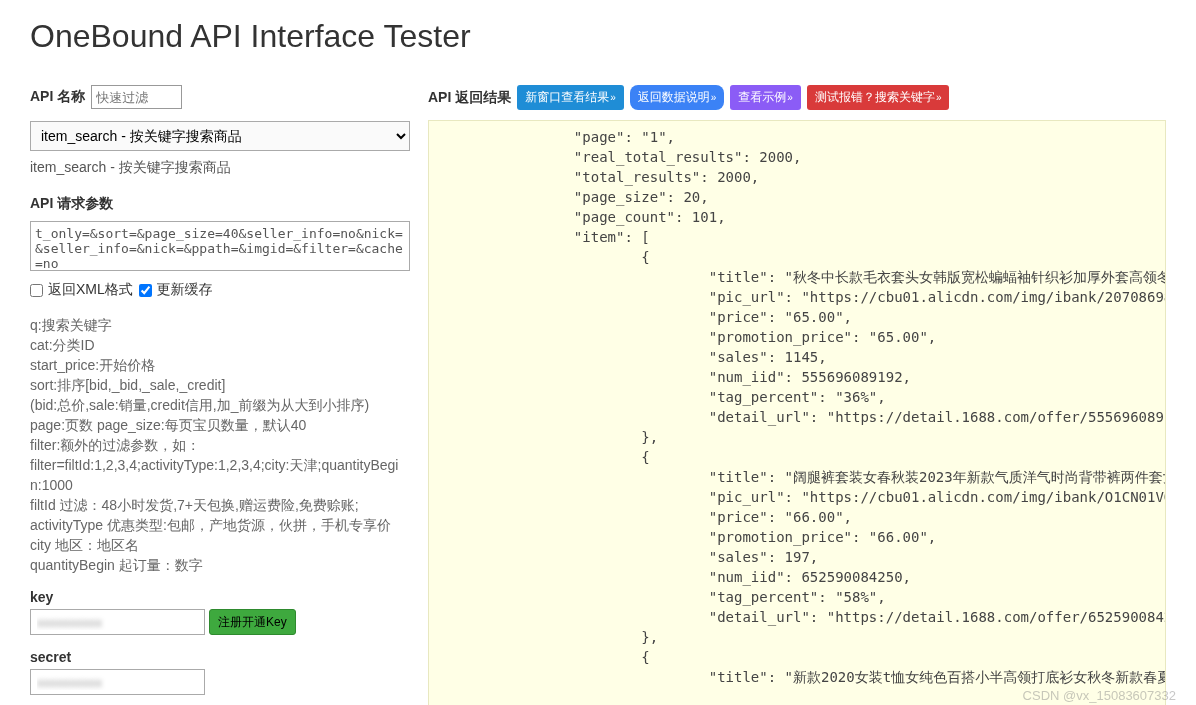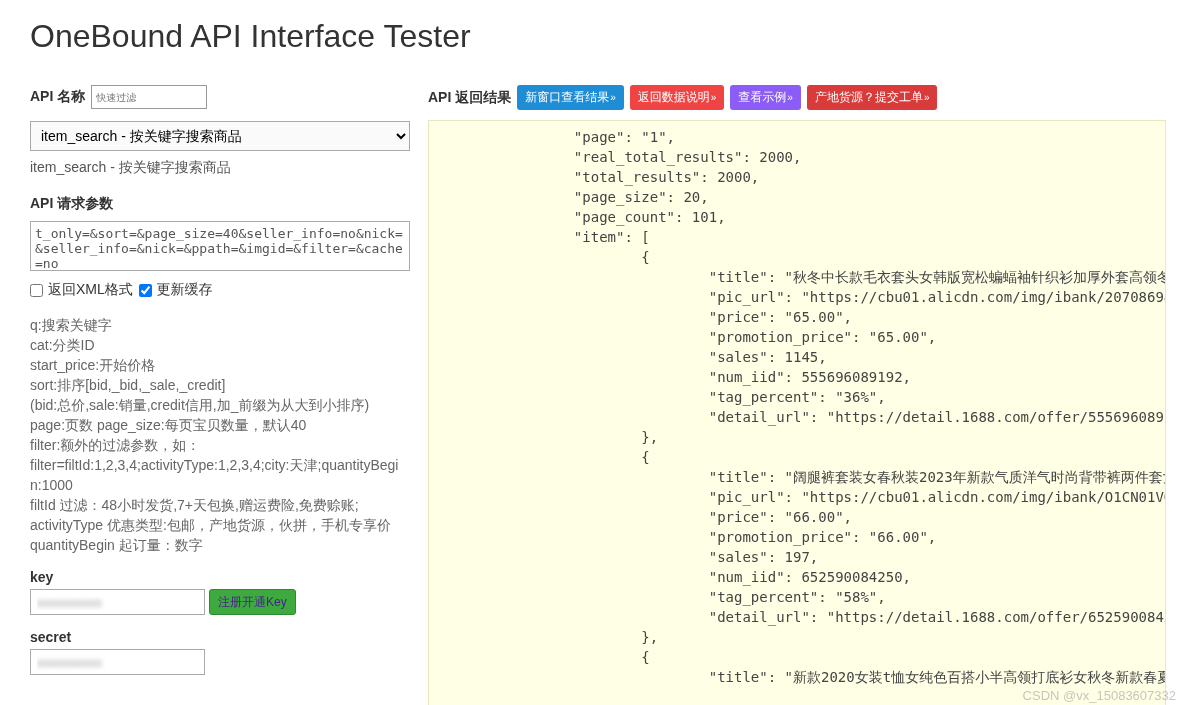--- a/index.html
+++ b/index.html
@@ -33,25 +33,25 @@
     font-size: 14px;
     color: #333;
   }
   .row-api-name {
     display: flex;
     align-items: center;
     gap: 6px;
     margin-bottom: 12px;
   }
   .filter-input {
-    width: 116px;
+    width: 91px;
     height: 24px;
     border: 1px solid #999;
     padding: 2px 4px;
-    font-size: 10px;
+    font-size: 13px;
   }
   .api-select {
     width: 100%;
     height: 30px;
     border: 1px solid #aaa;
     background: #fafafa;
     padding: 4px 6px;
     font-size: 14px;
     margin-bottom: 8px;
   }
@@ -108,21 +108,21 @@
     height: 26px;
     border: 1px solid #aaa;
     padding: 2px 6px;
     font-size: 13px;
     color: transparent;
     text-shadow: 0 0 5px rgba(0,0,0,0.4);
     background: #fff;
   }
   .green-btn {
     background: #3ea93e;
-    color: #4c1d95;
+    color: #000000;
     border: 1px solid #2e8a2e;
     border-radius: 3px;
     padding: 4px 8px;
     font-size: 12px;
     cursor: pointer;
     height: 26px;
   }
   .result-header {
     display: flex;
     align-items: center;
@@ -134,21 +134,21 @@
     border: none;
     border-radius: 3px;
     padding: 4px 8px;
     font-size: 12px;
     cursor: pointer;
     display: inline-flex;
     align-items: center;
   }
   .pill .arr { font-size: 10px; margin-left: 1px; }
   .pill-blue   { background: #1f8dd6; }
-  .pill-orange { background: #ef4444; }
+  .pill-orange { background: #3b82f6; border-radius: 8px; }
   .pill-teal   { background: #8b5cf6; }
   .pill-red    { background: #d93a3a; }
   .result-box {
     background: #ffffe6;
     border: 1px solid #e8e8c0;
     padding: 6px 10px 10px 10px;
     height: 590px;
     overflow: hidden;
     font-family: Menlo, Consolas, monospace, sans-serif;
     font-size: 14px;
@@ -204,20 +204,21 @@
         <div>q:搜索关键字</div>
         <div>cat:分类ID</div>
         <div>start_price:开始价格</div>
         <div>sort:排序[bid,_bid,_sale,_credit]</div>
         <div>  (bid:总价,sale:销量,credit信用,加_前缀为从大到小排序)</div>
         <div>page:页数  page_size:每页宝贝数量，默认40</div>
         <div>filter:额外的过滤参数，如：</div>
         <div>filter=filtId:1,2,3,4;activityType:1,2,3,4;city:天津;quantityBegin:1000</div>
         <div>filtId 过滤：48小时发货,7+天包换,赠运费险,免费赊账;</div>
         <div>activityType 优惠类型:包邮，产地货源，伙拼，手机专享价</div>
+        <div>city 地区：地区名</div>
         <div>quantityBegin 起订量：数字</div>
       </div>
 
     <div class="key-label">key</div>
     <div class="key-row">
       <input class="key-input" type="text" value="xxxxxxxxxx" style="">
       <button class="green-btn">注册开通Key</button>
     </div>
 
     <div class="key-label">secret</div>
@@ -237,21 +238,21 @@
       </button>
       <button class="pill pill-orange">
         <span>返回数据说明</span>
           <span class="arr">»</span>
       </button>
       <button class="pill pill-teal">
         <span>查看示例</span>
           <span class="arr">»</span>
       </button>
       <button class="pill pill-red">
-        <span>产地货源？提交工单</span>
+        <span>测试报错？搜索关键字</span>
           <span class="arr">»</span>
       </button>
     </div>
 
     <div class="result-box" id="json-output"><div class="json-line">                "page": "1",</div><div class="json-line">                "real_total_results": 2000,</div><div class="json-line">                "total_results": 2000,</div><div class="json-line">                "page_size": 20,</div><div class="json-line">                "page_count": 101,</div><div class="json-line">                "item": [</div><div class="json-line">                        {</div><div class="json-line">                                "title": "秋冬中长款毛衣套头女韩版宽松蝙蝠袖针织衫加厚外套高领冬季女装",</div><div class="json-line">                                "pic_url": "https://cbu01.alicdn.com/img/ibank/20708698491_1110747443.jpg",</div><div class="json-line">                                "price": "65.00",</div><div class="json-line">                                "promotion_price": "65.00",</div><div class="json-line">                                "sales": 1145,</div><div class="json-line">                                "num_iid": 555696089192,</div><div class="json-line">                                "tag_percent": "36%",</div><div class="json-line">                                "detail_url": "https://detail.1688.com/offer/555696089192.html"</div><div class="json-line">                        },</div><div class="json-line">                        {</div><div class="json-line">                                "title": "阔腿裤套装女春秋装2023年新款气质洋气时尚背带裤两件套女装",</div><div class="json-line">                                "pic_url": "https://cbu01.alicdn.com/img/ibank/O1CN01VQXxPC23nuNOuU1Zh_!!2822787301-0-cib.jpg",</div><div class="json-line">                                "price": "66.00",</div><div class="json-line">                                "promotion_price": "66.00",</div><div class="json-line">                                "sales": 197,</div><div class="json-line">                                "num_iid": 652590084250,</div><div class="json-line">                                "tag_percent": "58%",</div><div class="json-line">                                "detail_url": "https://detail.1688.com/offer/652590084250.html"</div><div class="json-line">                        },</div><div class="json-line">                        {</div><div class="json-line">                                "title": "新款2020女装t恤女纯色百搭小半高领打底衫女秋冬新款春夏季小衫",</div></div>
 
   </div>
 
 </div>
 

